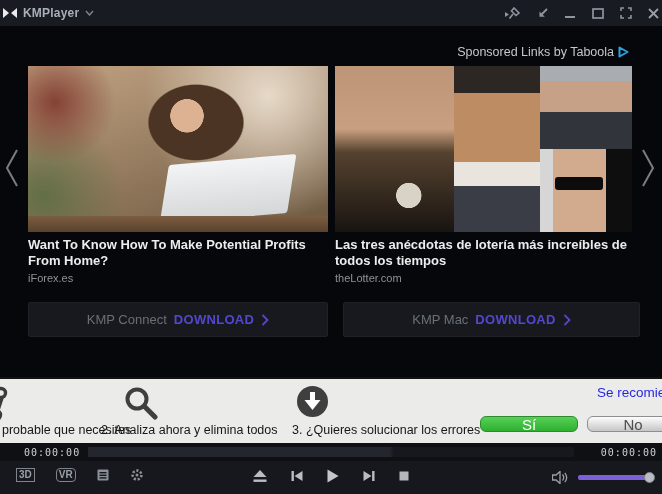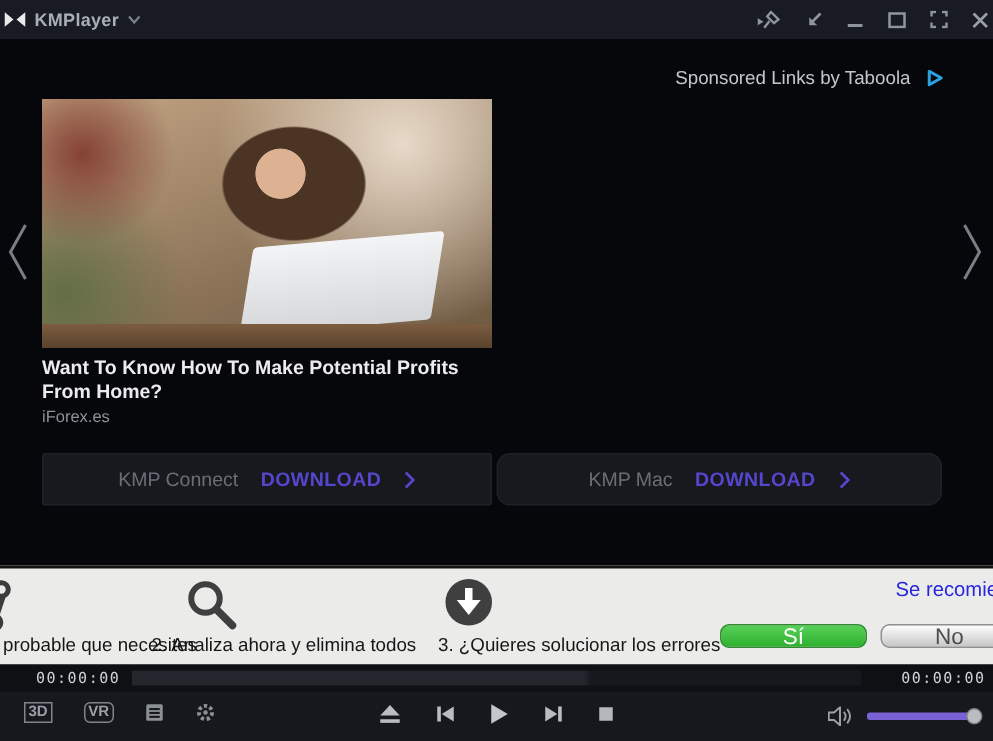--- a/index.html
+++ b/index.html
@@ -10,21 +10,21 @@
   .titlebar { position:absolute; left:0; top:0; width:662px; height:26px;
     background:#181b22; display:flex; align-items:center; padding:0 3px; }
   .app-btn { display:flex; align-items:center; gap:6px; cursor:default; }
   .app-title { font-size:12px; font-weight:bold; color:#a9afb7; letter-spacing:.2px; }
   .win-icons { margin-left:auto; display:flex; align-items:center; gap:16px; }
   .win-icons svg { display:block; }
 
   
   .video { position:absolute; left:0; top:26px; width:662px; height:351px; background:#06070a; }
 
-  .sponsored { position:absolute; top:45px; right:32px; display:flex; align-items:center; gap:9px; }
+  .sponsored { position:absolute; top:45px; right:32px; display:flex; align-items:center; gap:2px; }
   .sponsored span { font-size:12.5px; color:#c3c8cd; }
 
   .nav-chevron { position:absolute; top:146px; width:22px; height:44px; display:flex;
     align-items:center; justify-content:center; }
   .nav-left { left:1px; } .nav-right { right:3px; }
 
   .card { position:absolute; top:66px; }
   .card-1 { left:28px; width:300px; }
   .card-2 { left:335px; width:297px; }
   .ad-img { width:100%; height:166px; position:relative; overflow:hidden; }
@@ -53,22 +53,22 @@
     background:linear-gradient(180deg,#2c2723 0 16%, #bd8c62 16% 58%, #e9e5de 58% 72%, #3a3d46 72%); }
   .seg-col { width:31%; height:100%; display:flex; flex-direction:column; }
   .seg-c { height:50%;
     background:linear-gradient(180deg,#a9adb2 0 18%, #c6a187 18% 55%, #31343b 55%); }
   .seg-d { position:relative; height:50%;
     background:linear-gradient(90deg,#d6d6d6 0 14%, #d2ab8f 14% 72%, #0e0e0e 72%); }
   .glasses { position:absolute; left:16%; top:34%; width:52%; height:16%;
     background:#0c0c0c; border-radius:3px; }
 
   .dl-btn { position:absolute; top:302px; height:35px; background:#17191f; border:1px solid #1e2127;
-    border-radius:2px; display:flex; align-items:center; justify-content:center; gap:15px; cursor:pointer; }
-  .dl-1 { left:28px; width:300px; } .dl-2 { left:331px; width:297px;border-radius:9px; }
+    border-radius:2px; display:flex; align-items:center; justify-content:center; gap:7px; cursor:pointer; }
+  .dl-1 { left:28px; width:300px; } .dl-2 { left:343px; width:297px; }
   .dl-product { font-size:13px; color:#6a6f77; }
   .dl-action { font-size:13px; font-weight:bold; color:#5447cd; letter-spacing:.3px; }
 
   
   .overlay { position:absolute; left:0; top:377px; width:662px; height:66px;
     background:#ebebe9; border-top:2px solid #121212; overflow:hidden; }
   .ov-text { position:absolute; font-size:12.5px; color:#161616; white-space:nowrap; }
   .ov-t1 { left:2px; top:44px; }
   .ov-t2 { left:101px; top:44px; }
   .ov-t3 { left:292px; top:44px; }
@@ -183,20 +183,36 @@
 
   <div class="card card-1">
     <div class="ad-img photo-left" aria-label="Woman using a white laptop in a cafe">
       <div class="laptop"></div>
       <div class="table-edge"></div>
     </div>
     <div class="card-title">Want To Know How To Make Potential Profits From Home?</div>
     <div class="card-src">iForex.es</div>
   </div>
 
+  <div class="card card-2">
+    <div class="ad-img" aria-label="Photo collage of faces, a black cat and a camera">
+      <div class="collage">
+        <div class="seg seg-a"></div>
+        <div class="seg seg-b"></div>
+        <div class="seg-col">
+          <div class="seg seg-c"></div>
+          <div class="seg seg-d">
+            <div class="glasses"></div>
+          </div>
+        </div>
+      </div>
+    </div>
+    <div class="card-title">Las tres anécdotas de lotería más increíbles de todos los tiempos</div>
+    <div class="card-src">theLotter.com</div>
+  </div>
 
   <div class="dl-btn dl-1">
     <span class="dl-product">KMP Connect</span>
     <span class="dl-action">DOWNLOAD</span>
     <svg width="8" height="12" viewBox="0 0 8 12">
       <polyline points="1.5,1 6.5,6 1.5,11" fill="none" stroke="#5447cd" stroke-width="1.8"></polyline>
     </svg>
   </div>
   <div class="dl-btn dl-2">
     <span class="dl-product">KMP Mac</span>

